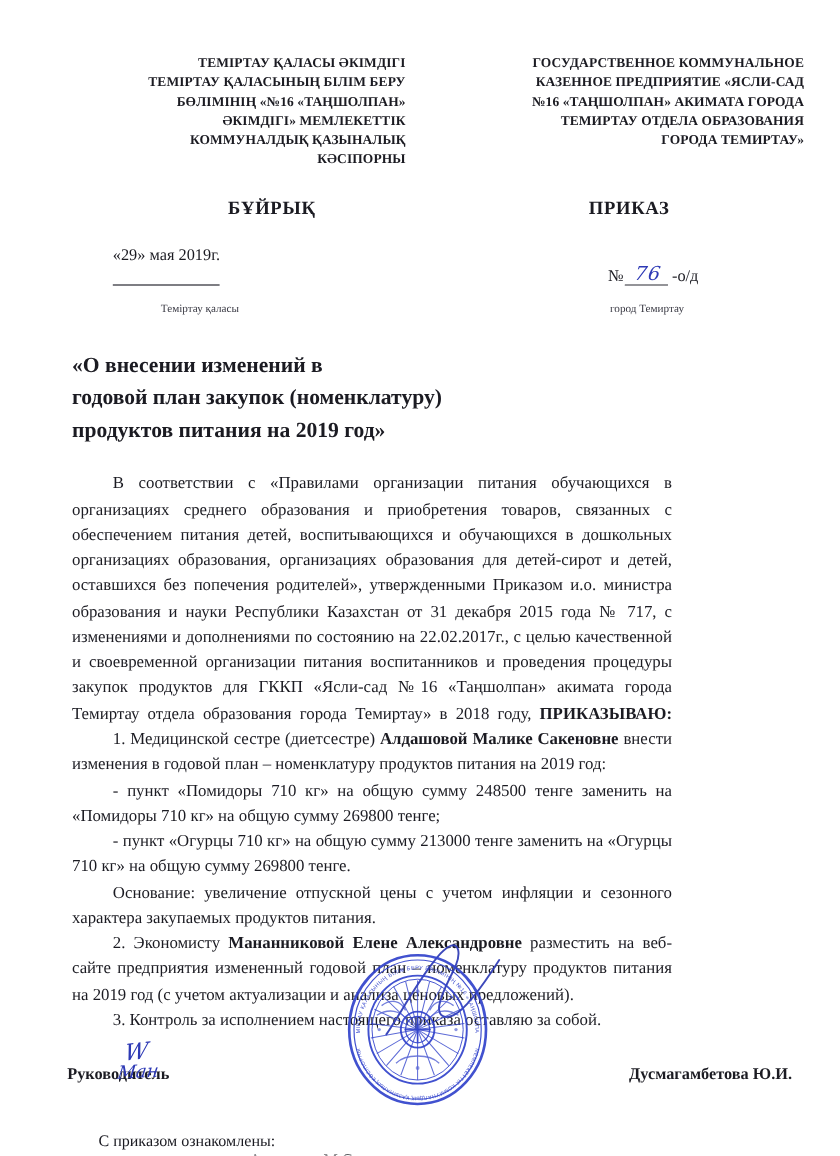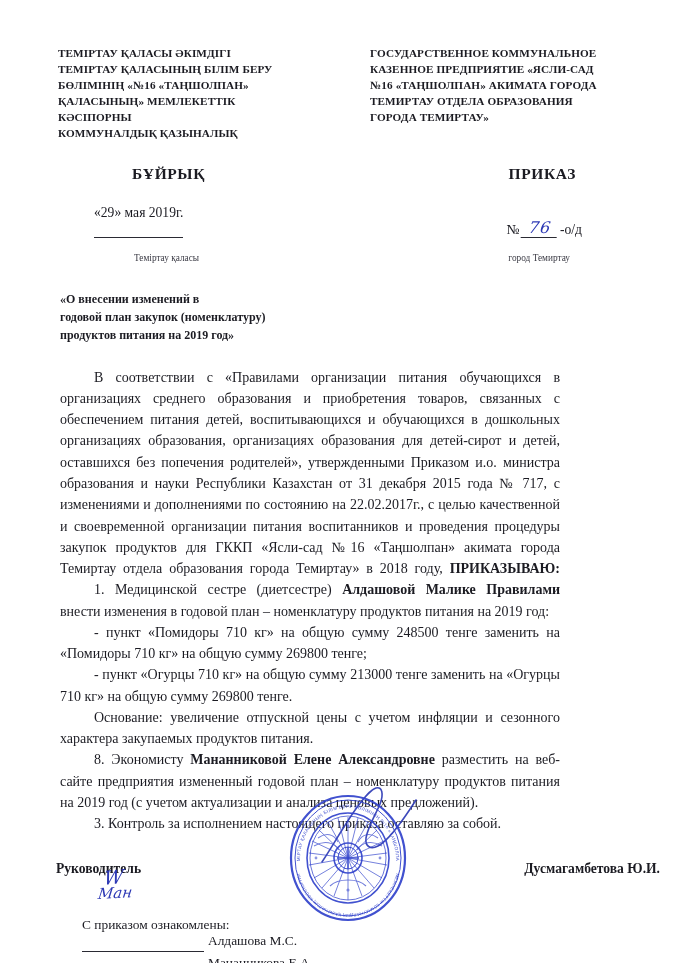--- a/index.html
+++ b/index.html
@@ -24,36 +24,37 @@
 
   
   .header {
     display: flex;
     justify-content: space-between;
     align-items: flex-start;
     padding: 46px 22px 0 22px;
   }
   .header-col {
     width: 296px;
-    text-align: left;
+    text-align: right;
     font-weight: bold;
     font-size: 11.2px;
     line-height: 1.42;
     letter-spacing: 0.1px;
   }
   .header-col.left { width: 280px; padding-left: 36px; }
   .header-col.right { width: 300px; padding-right: 8px; }
   .header-col div { white-space: nowrap; }
 
   
   .doctype-row {
     display: flex;
     justify-content: space-between;
     margin-top: 24px;
-    padding: 0 4px;
+    padding: 0 22px;
+    margin-left: 40px;
   }
   .doctype {
     font-weight: bold;
     font-size: 15.5px;
     letter-spacing: 0.6px;
   }
   .doctype.left { margin-left: 128px; }
   .doctype.right { margin-right: 120px; text-align: right; }
 
   
@@ -99,21 +100,21 @@
     text-align: center;
   }
   .city.left { margin-left: 112px; }
   .city.right { margin-right: 108px; }
 
   
   .subject {
     margin-top: 28px;
     padding: 0 22px 0 60px;
     font-weight: bold;
-    font-size: 12px;
+    font-size: 18px;
     line-height: 1.48;
     max-width: 330px;
   }
   .subject div { white-space: nowrap; }
 
   
   .body {
     margin-top: 22px;
     padding: 0 22px 0 60px;
     width: 582px;
@@ -207,23 +208,23 @@
 </head>
 <body>
 
 <div class="page">
 
   <div class="header">
     <div class="header-col left">
       <div>ТЕМІРТАУ ҚАЛАСЫ ӘКІМДІГІ</div>
       <div>ТЕМІРТАУ ҚАЛАСЫНЫҢ БІЛІМ БЕРУ</div>
       <div>БӨЛІМІНІҢ «№16 «ТАҢШОЛПАН»</div>
-      <div>ҚАЛАСЫНЫҢ» МЕМЛЕКЕТТІК</div>
+      <div>ӘКІМДІГІ» МЕМЛЕКЕТТІК</div>
+      <div>КОММУНАЛДЫҚ ҚАЗЫНАЛЫҚ</div>
       <div>КӘСІПОРНЫ</div>
-      <div>КОММУНАЛДЫҚ ҚАЗЫНАЛЫҚ</div>
     </div>
     <div class="header-col right">
       <div>ГОСУДАРСТВЕННОЕ КОММУНАЛЬНОЕ</div>
       <div>КАЗЕННОЕ ПРЕДПРИЯТИЕ «ЯСЛИ-САД</div>
       <div>№16 «ТАҢШОЛПАН» АКИМАТА ГОРОДА</div>
       <div>ТЕМИРТАУ ОТДЕЛА ОБРАЗОВАНИЯ</div>
       <div>ГОРОДА ТЕМИРТАУ»</div>
     </div>
   </div>
 
@@ -248,29 +249,29 @@
 
   <div class="subject">
     <div>«О внесении изменений в</div>
     <div>годовой план закупок (номенклатуру)</div>
     <div>продуктов питания на 2019 год»</div>
   </div>
 
   <div class="body">
     <p class="just-full"><span>В соответствии с «Правилами организации питания обучающихся в организациях среднего образования и приобретения товаров, связанных с обеспечением питания детей, воспитывающихся и обучающихся в дошкольных организациях образования, организациях образования для детей-сирот и детей, оставшихся без попечения родителей», утвержденными Приказом и.о. министра образования и науки Республики Казахстан от 31 декабря 2015 года № 717, с изменениями и дополнениями по состоянию на 22.02.2017г., с целью качественной и своевременной организации питания воспитанников и проведения процедуры закупок продуктов для ГККП «Ясли-сад №16 «Таңшолпан» акимата города Темиртау отдела образования города Темиртау» в 2018 году, </span><b>ПРИКАЗЫВАЮ:</b></p>
 
-    <p><span>1. Медицинской сестре (диетсестре) </span><b>Алдашовой Малике Правилами</b><span> внести изменения в годовой план – номенклатуру продуктов питания на 2019 год:</span></p>
+    <p><span>1. Медицинской сестре (диетсестре) </span><b>Алдашовой Малике Сакеновне</b><span> внести изменения в годовой план – номенклатуру продуктов питания на 2019 год:</span></p>
 
     <p>- пункт «Помидоры 710 кг» на общую сумму 248500 тенге заменить на «Помидоры 710 кг» на общую сумму 269800 тенге;</p>
 
     <p>- пункт «Огурцы 710 кг» на общую сумму 213000 тенге заменить на «Огурцы 710 кг» на общую сумму 269800 тенге.</p>
 
     <p>Основание: увеличение отпускной цены с учетом инфляции и сезонного характера закупаемых продуктов питания.</p>
 
-    <p><span>8. Экономисту </span><b>Мананниковой Елене Александровне</b><span> разместить на веб-сайте предприятия измененный годовой план – номенклатуру продуктов питания на 2019 год (с учетом актуализации и анализа ценовых предложений).</span></p>
+    <p><span>2. Экономисту </span><b>Мананниковой Елене Александровне</b><span> разместить на веб-сайте предприятия измененный годовой план – номенклатуру продуктов питания на 2019 год (с учетом актуализации и анализа ценовых предложений).</span></p>
 
     <p>3. Контроль за исполнением настоящего приказа оставляю за собой.</p>
   </div>
 
   <div class="sig-row">
     <div>Руководитель</div>
     <div class="right-name">Дусмагамбетова Ю.И.</div>
   </div>
 
   <div class="ack">

